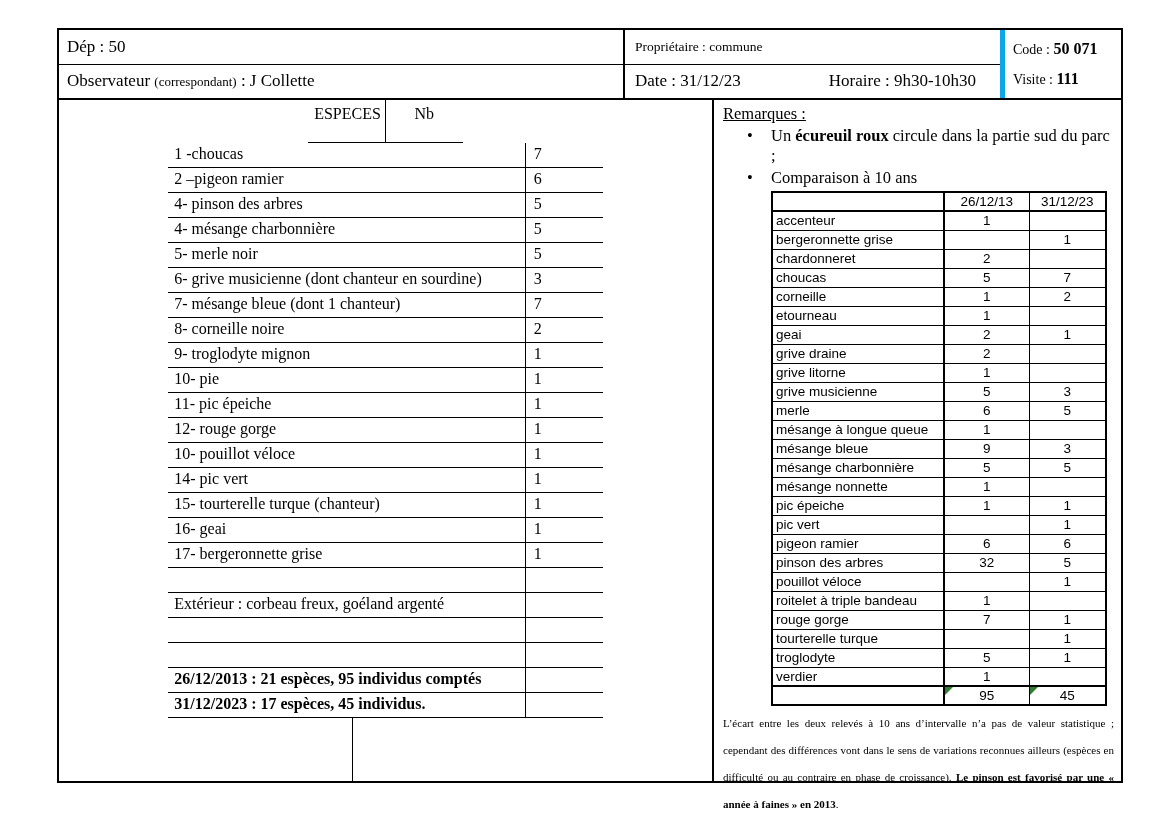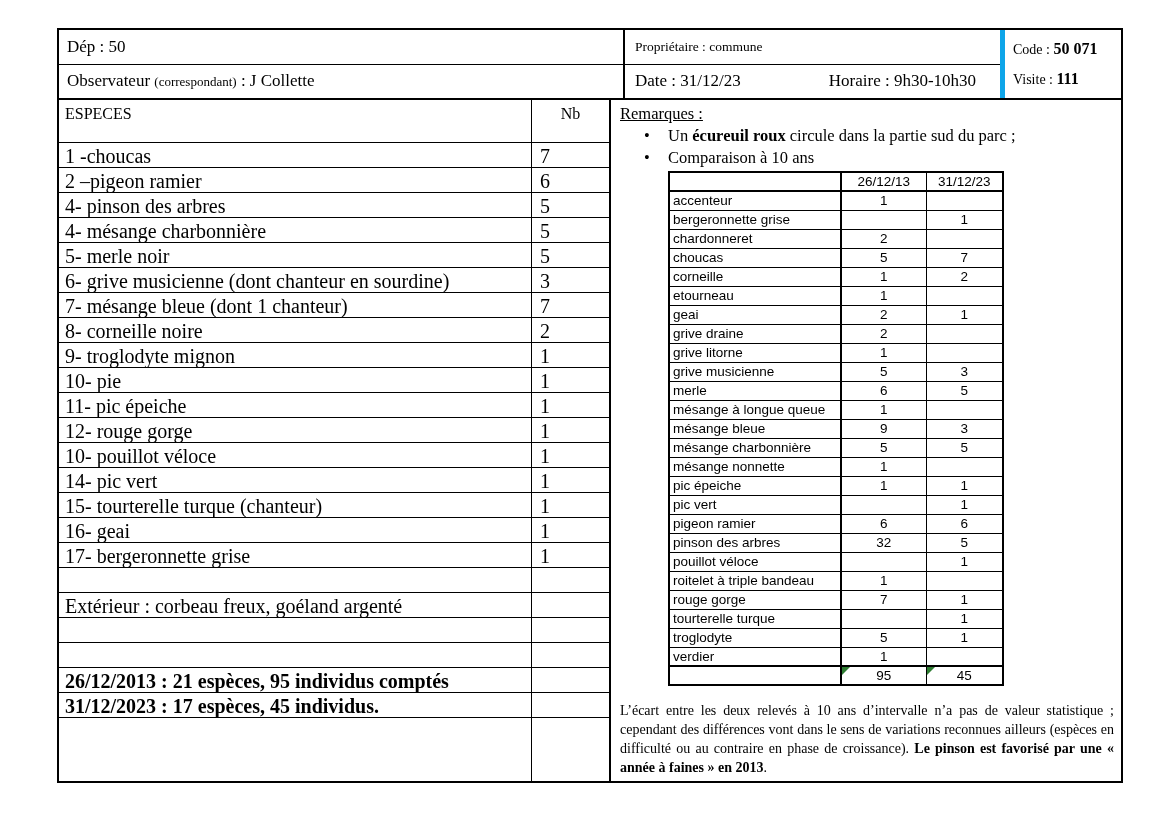--- a/index.html
+++ b/index.html
@@ -21,25 +21,25 @@
   .bl-r2 { flex:1; display:flex; align-items:center; padding:0 8px; font-size:17px; }
   .small-paren { font-size:13px; }
   .band-mid { width:380px; flex:none; border-right:5px solid #0ea5e9; display:flex; flex-direction:column; }
   .bm-r1 { flex:1; border-bottom:1px solid #000; display:flex; align-items:center; padding:0 10px; font-size:13.5px; }
   .bm-r2 { flex:1; display:flex; align-items:center; padding:0 10px; font-size:17px; }
   .bm-r2 .horaire { margin-left:88px; }
   .band-right { flex:1; display:flex; flex-direction:column; justify-content:space-around; padding:4px 8px; font-size:14px; }
   .band-right b { font-size:16px; }
   
   .body { flex:1; display:flex; min-height:0; }
-  .left-col { width:552px; flex:none; border-right:2px solid #000; display:flex; flex-direction:column; }
+  .left-col { width:655px; flex:none; border-right:2px solid #000; display:flex; flex-direction:column;align-items:center; }
   .sp-header { height:43px; flex:none; border-bottom:1px solid #000; display:flex; font-size:16px; }
   .sp-header .sp-name { padding-top:5px; }
   .sp-header .sp-nb { text-align:center; padding-top:5px; }
-  .sp-row { height:25px; flex:none; border-bottom:1px solid #000; display:flex; font-size:20px;gap:39px; }
+  .sp-row { height:25px; flex:none; border-bottom:1px solid #000; display:flex; font-size:16px;gap:39px; }
   .sp-name { flex:1; padding:2px 4px 0 6px; overflow:hidden; white-space:nowrap; }
   .sp-nb { width:78px; flex:none; border-left:1px solid #000; padding:2px 0 0 8px; }
   .sp-header .sp-nb { padding-left:0; }
   .bold-row { font-weight:bold; }
   .sp-filler { flex:1; display:flex; }
   .sp-filler .sp-nb { border-left:1px solid #000; }
   
   .right-col { flex:1; display:flex; flex-direction:column; padding:4px 7px 2px 9px; min-width:0; }
   .remarks-title { font-size:16.5px; }
   .remarks-title span { text-decoration:underline; }
@@ -61,21 +61,21 @@
   .cmp th:first-child, .cmp td:first-child { border-right:2px solid #000; }
   .cmp .num { text-align:center; }
   .cmp .total-row td { border-top:2px solid #000; position:relative; }
   .tri {
     position:absolute; left:0; top:0; width:0; height:0;
     border-top:8px solid var(--tri-color,#2e7d32);
     border-right:8px solid transparent;
   }
   
   .closing {
-    margin-top:15px; font-size:14px; line-height:19px;
+    margin-top:4px; font-size:11px; line-height:27px;
     text-align:justify;
   }
 </style>
 </head>
 <body>
 
 <div class="doc">
 
   <div class="band">
     <div class="band-left">

